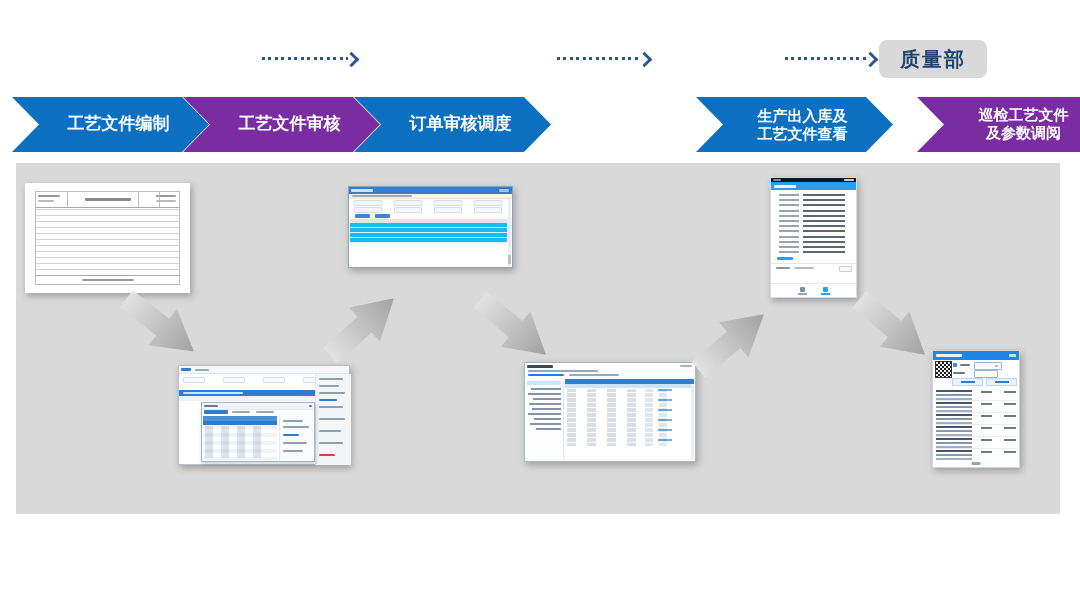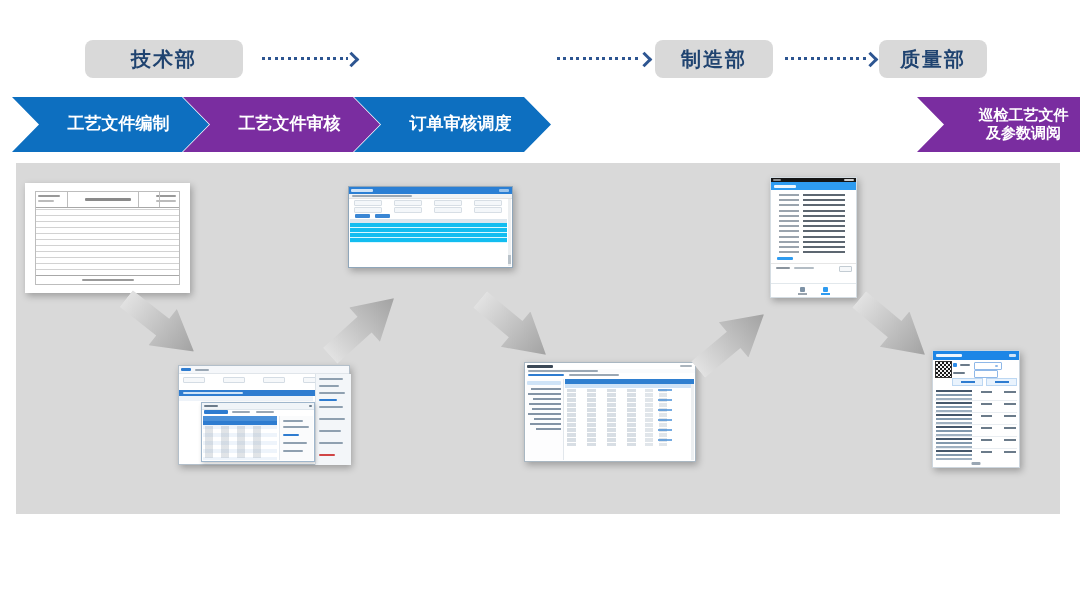--- a/index.html
+++ b/index.html
@@ -42,47 +42,45 @@
   
   .footer{position:absolute;left:16px;top:524px;width:1044px;height:48px;background:#0c70ba;
     border:1px solid #7fb2e0;display:flex;align-items:center;justify-content:center;
     color:#fff;font-weight:bold;font-size:25px;letter-spacing:1px;box-sizing:border-box;}
 </style>
 </head>
 <body>
 
 <div class="stage">
 
-  <div class="dept-box" style="left:85px;width:158px;">
-    <span>技术部</span>
-  </div>
   <div class="dot-arrow" style="left:262px;width:86px;">
       <i class="head"></i>
     </div>
   <div class="dot-arrow" style="left:557px;width:84px;">
       <i class="head"></i>
     </div>
-  <div class="dept-box" style="left:655px;width:118px;">
-    <span>制造部</span>
-  </div>
   <div class="dot-arrow" style="left:785px;width:82px;">
       <i class="head"></i>
     </div>
   <div class="dept-box" style="left:879px;width:108px;">
     <span>质量部</span>
   </div>
 
   <div class="chev blue" style="left:12px;align-items:center;">
     <span class="l1">工艺文件编制</span>
   </div>
   <div class="chev purple" style="left:183px;">
     <span class="l1">工艺文件审核</span>
   </div>
   <div class="chev blue" style="left:354px;">
     <span class="l1">订单审核调度</span>
+  </div>
+  <div class="chev blue two" style="left:696px;">
+    <span class="l1">生产出入库及</span>
+    <span class="l2">工艺文件查看</span>
   </div>
   <div class="chev purple two" style="left:917px;font-family:Liberation Serif, serif;">
     <span class="l1">巡检工艺文件</span>
     <span class="l2">及参数调阅</span>
   </div>
 
   <div class="panel">
 
     <div class="shot" style="left:9px;top:20px;width:165px;height:110px;">
       <div class="abs" style="left:10px;top:8px;right:10px;bottom:8px;border:1px solid #bdbdbd;background:repeating-linear-gradient(to bottom,#fff 0 5px,#d2d2d2 5px 6px);">

